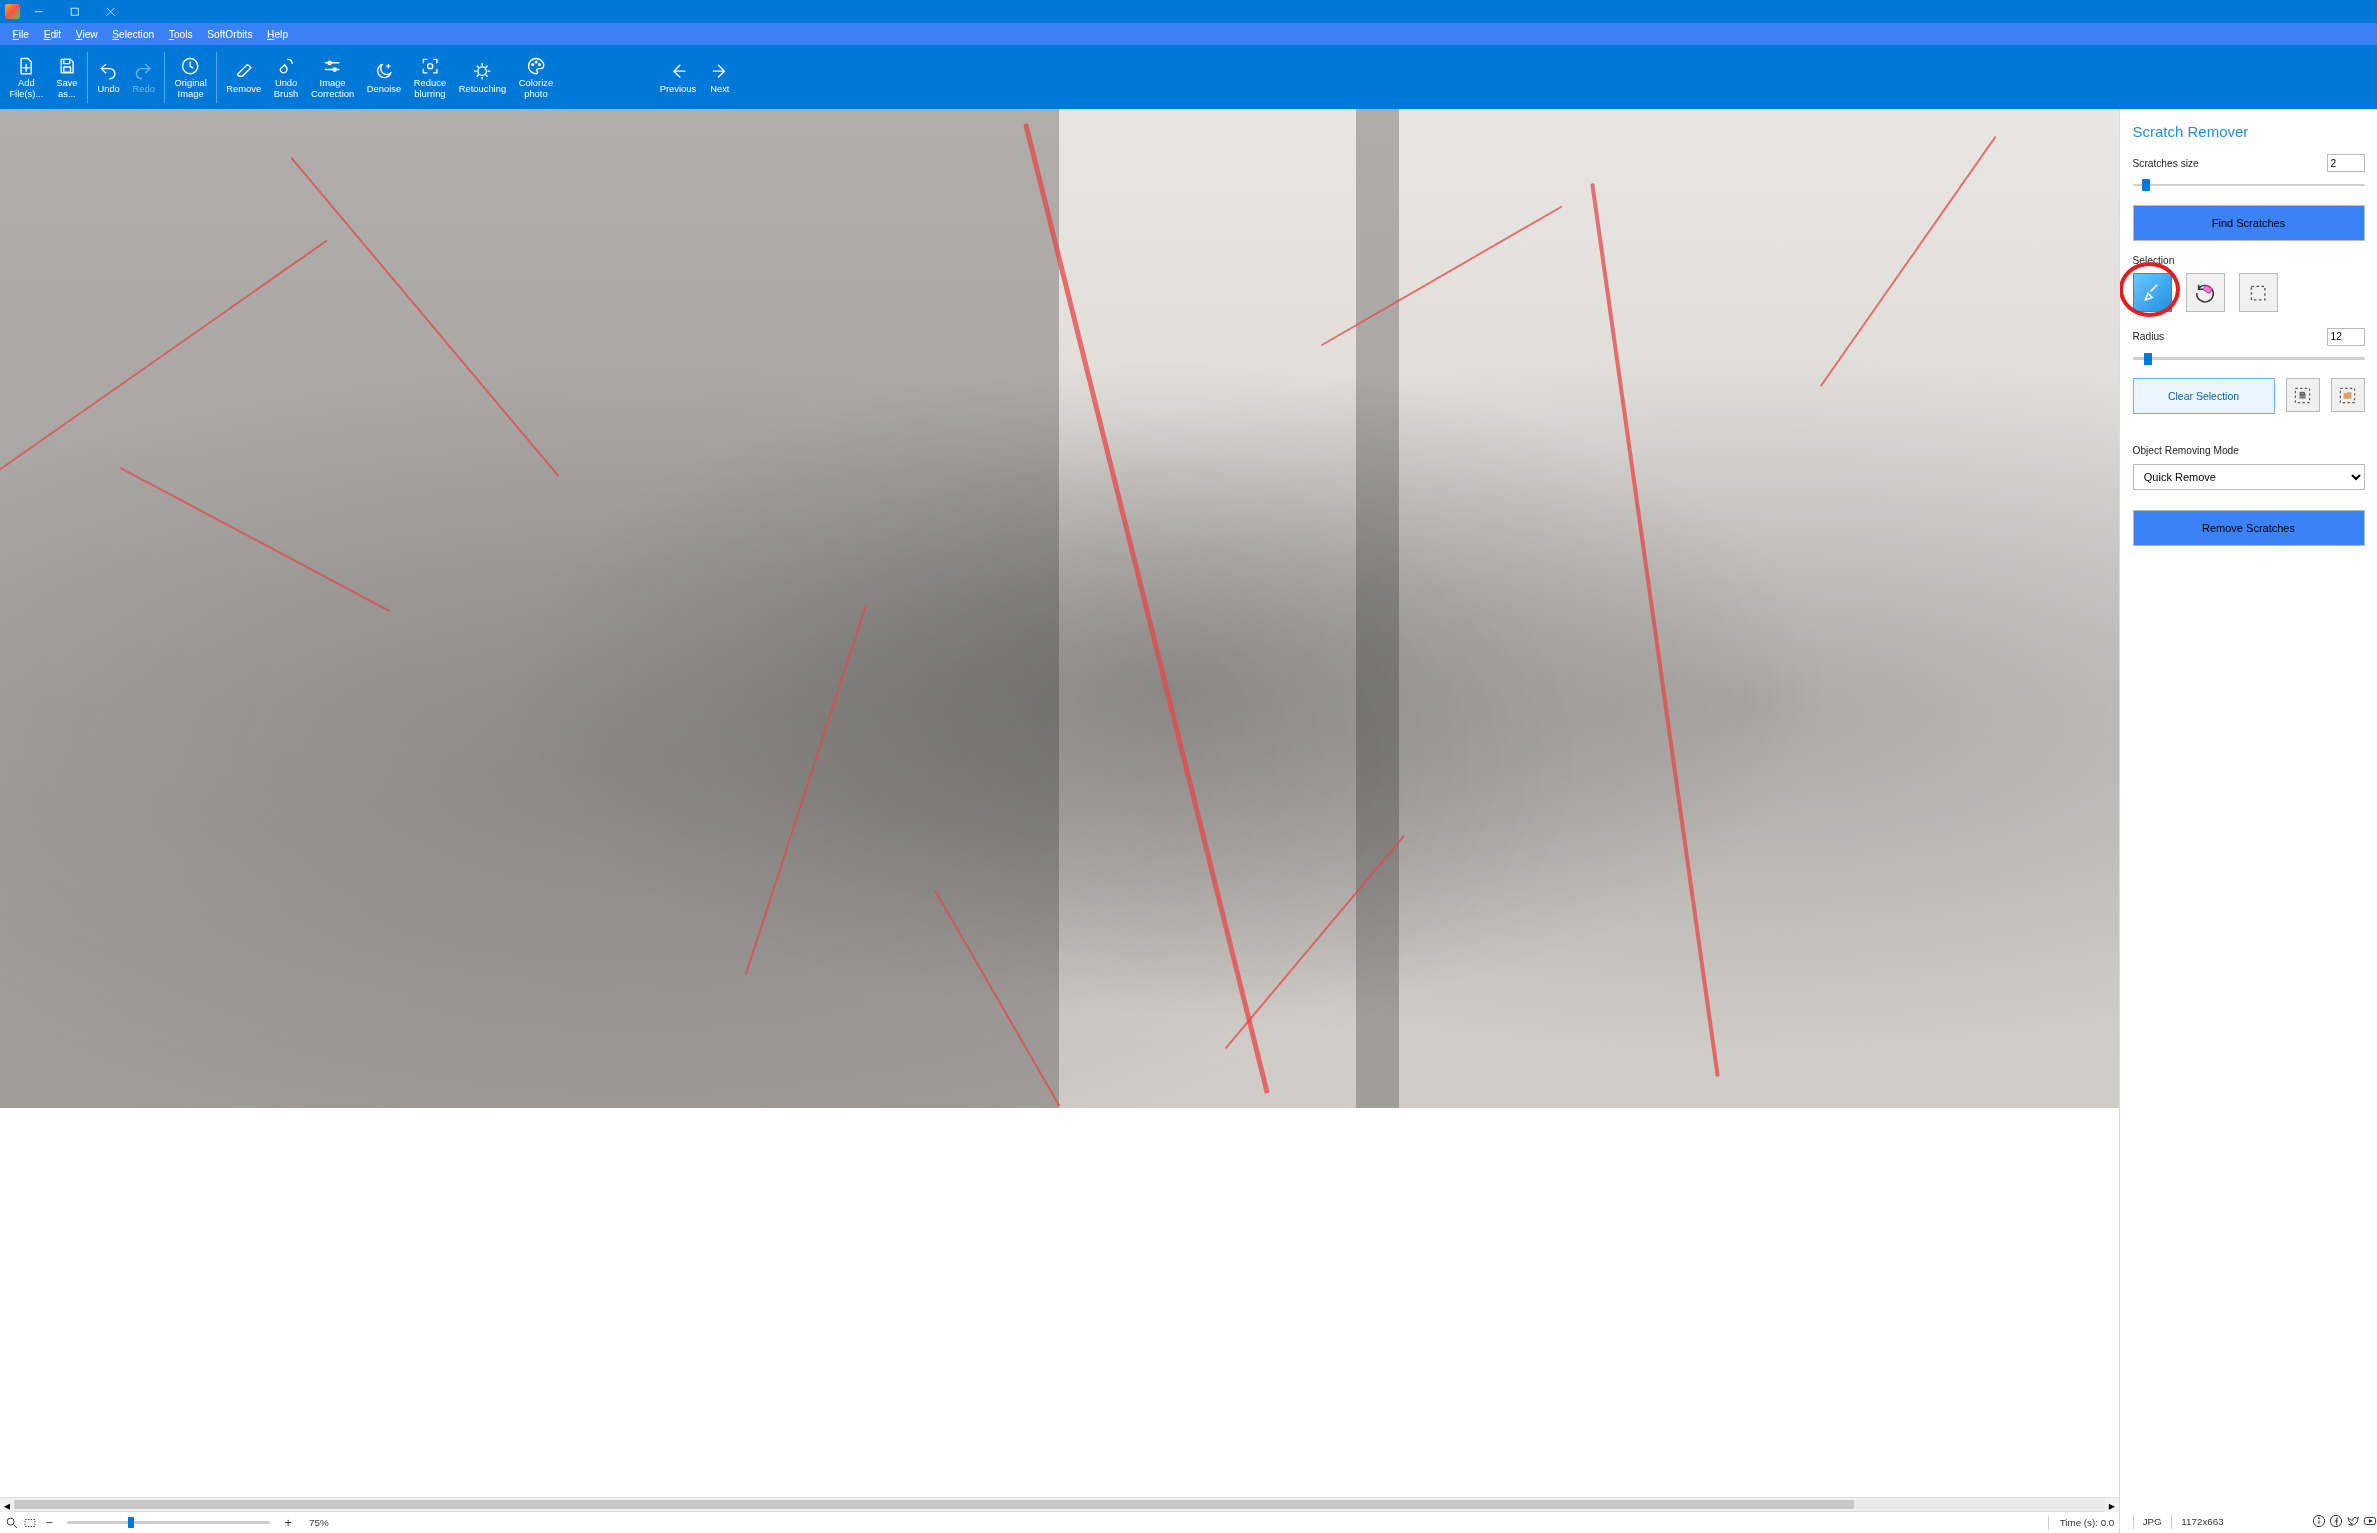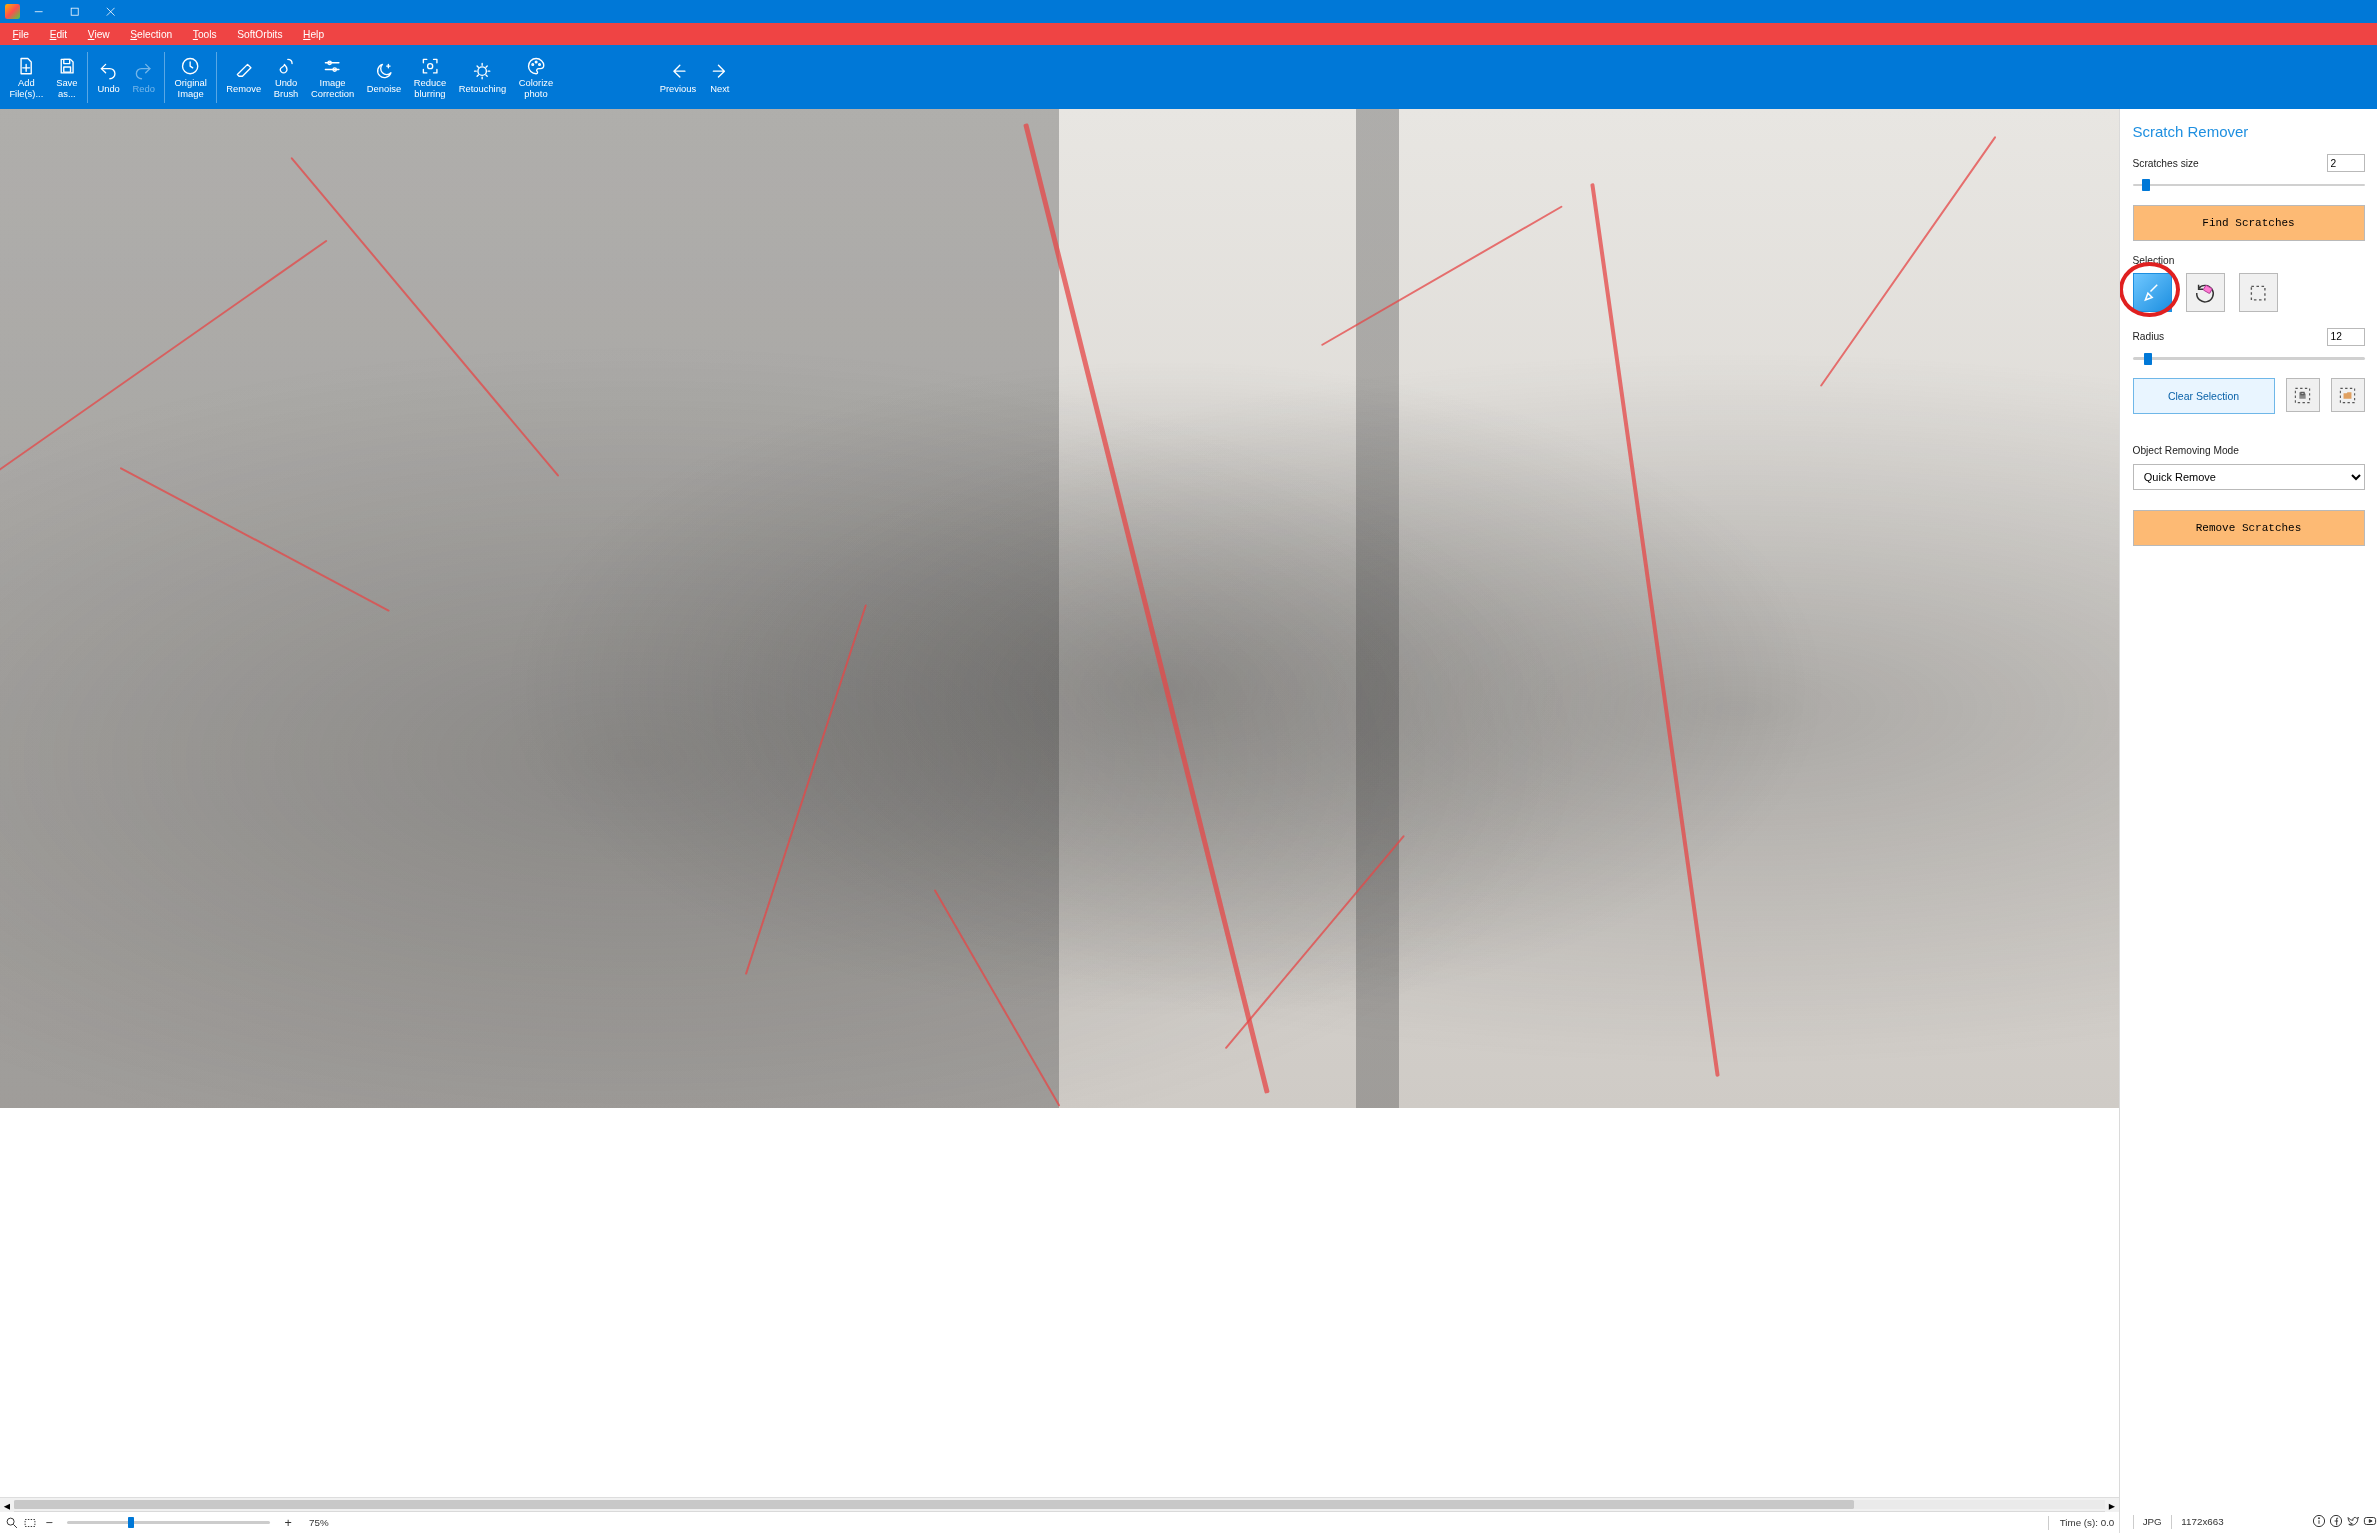--- a/index.html
+++ b/index.html
@@ -7,21 +7,21 @@
   .app { display: flex; flex-direction: column; height: 100vh; }
 
   
   .titlebar { background: #0078d7; height: 23.4px; display: flex; align-items: center; color: #fff; font-size: 10.2px; }
   .titlebar .logo { width: 15.6px; height: 15.6px; margin-left: 4.7px; background: linear-gradient(135deg,#ffb400,#ff4e4e,#47d047); border-radius: 2.3px; }
   .titlebar .title { flex: 1; text-align: center; }
   .titlebar .win-btn { width: 36px; height: 23.4px; display: flex; align-items: center; justify-content: center; color: #fff; cursor: pointer; }
   .titlebar .win-btn svg { width: 9.4px; height: 9.4px; stroke: #fff; stroke-width: 1; fill: none; }
 
   
-  .menubar { background: #ef4444; height: 22px; display: flex; align-items: center; padding: 0 6.3px; gap: 8px; }
+  .menubar { background: #3b82f6; height: 22px; display: flex; align-items: center; padding: 0 6.3px; gap: 2px; }
   .menubar .menu-item { color: #fff; font-size: 10.2px; padding: 2.3px 6.3px; cursor: pointer; }
   .menubar .menu-item .u { text-decoration: underline; }
 
   
   .toolbar { background: #0078d7; height: 64px; display: flex; align-items: stretch; padding: 1.6px 3.1px; }
   .tool-group { display: flex; align-items: stretch; }
   .divider { width: 0.8px; background: rgba(255,255,255,0.35); margin: 4.7px 3.1px; }
   .tool-btn { display: flex; flex-direction: column; align-items: center; justify-content: center; padding: 3.1px 6.3px; color: #fff; font-size: 9.4px; cursor: pointer; text-align: center; line-height: 1.15; }
   .tool-btn.disabled { opacity: 0.45; cursor: default; }
   .tool-btn .ico { width: 22px; height: 22px; display: flex; align-items: center; justify-content: center; margin-bottom: 1.6px; }
@@ -59,21 +59,21 @@
   .statusbar .sep { width: 0.8px; height: 14px; background: #ccc; margin: 0 6.3px; }
 
   
   .panel { width: 258px; border-left: 0.8px solid #dadada; padding: 14px 12.5px 7.8px 12.5px; overflow-y: auto; background: #fff; }
   .panel h2 { color: #1e8fe0; font-weight: 400; font-size: 15px; margin-bottom: 14px; }
   .panel .field-row { display: flex; align-items: center; justify-content: space-between; font-size: 10.2px; color: #222; margin-bottom: 4.7px; }
   .panel input.numbox { width: 38px; border: 0.8px solid #b9b9b9; font-size: 10.2px; padding: 2.3px 3.1px; text-align: left; }
   .panel .range { position: relative; height: 17px; margin-bottom: 11px; }
   .panel .range .track { position: absolute; left: 0; right: 0; top: 7px; height: 2.3px; background: #d0d0d0; border-radius: 1.6px; }
   .panel .range .knob { position: absolute; top: 2.3px; width: 7.8px; height: 12.5px; background: #0078d7; border-radius: 0.8px; }
-  .panel .big-btn { width: 100%; border: 0.8px solid #b9b9b9; background: #fdba74; font-size: 11px; padding: 11px 0; cursor: pointer; margin-bottom: 14px; font-family: Liberation Mono, monospace; }
+  .panel .big-btn { width: 100%; border: 0.8px solid #b9b9b9; background: #3b82f6; font-size: 11px; padding: 11px 0; cursor: pointer; margin-bottom: 14px; }
   .panel .section-label { font-size: 10.2px; color: #222; margin-bottom: 7.8px; }
   .panel .tool-row { display: flex; gap: 14px; margin-bottom: 15.6px; }
   .panel .sq-btn { width: 39px; height: 39px; border: 0.8px solid #b9b9b9; background: #f0f0f0; cursor: pointer; display: flex; align-items: center; justify-content: center; }
   .panel .sq-btn.active { background: linear-gradient(135deg,#6fc7ff,#1d8fe0); border-color:#1d8fe0; }
   .panel .clear-row { display: flex; gap: 11px; margin-bottom: 31px; }
   .panel .clear-btn { flex: 1; border: 0.8px solid #6fb7e8; background: #e9f5ff; color: #0a62a9; font-size: 10.5px; padding: 11px 0; cursor: pointer; }
   .panel .sq-small { width: 34px; height: 34px; border: 0.8px solid #b9b9b9; background: #f0f0f0; cursor: pointer; display: flex; align-items: center; justify-content: center; }
   .panel select.mode { width: 100%; border: 0.8px solid #b9b9b9; font-size: 11px; padding: 4.7px 6.3px; margin-bottom: 20.3px; background: #fff; }
   .annot { position: absolute; border: 4.7px solid #e02020; border-radius: 50%; pointer-events: none; }
 </style>

